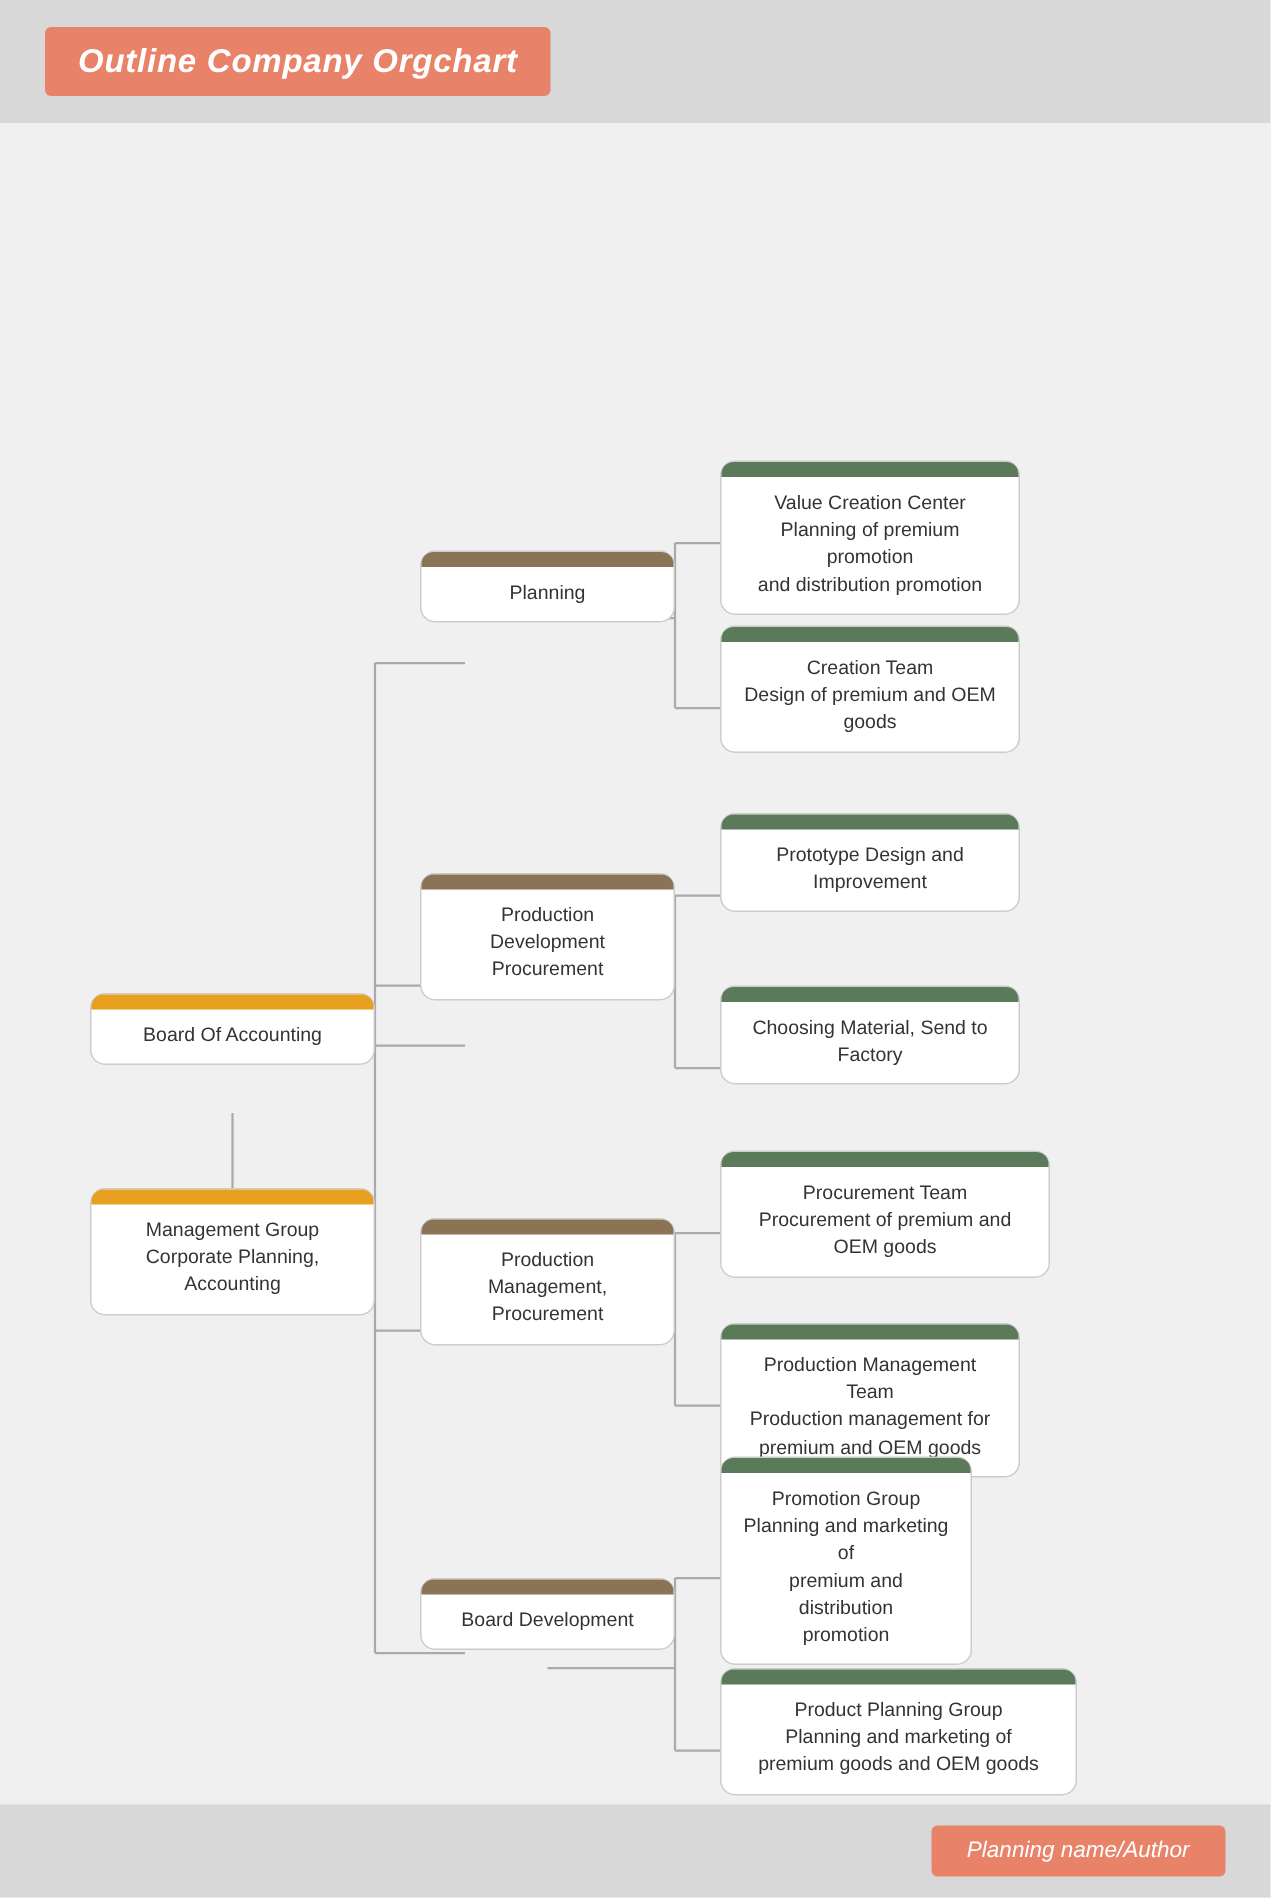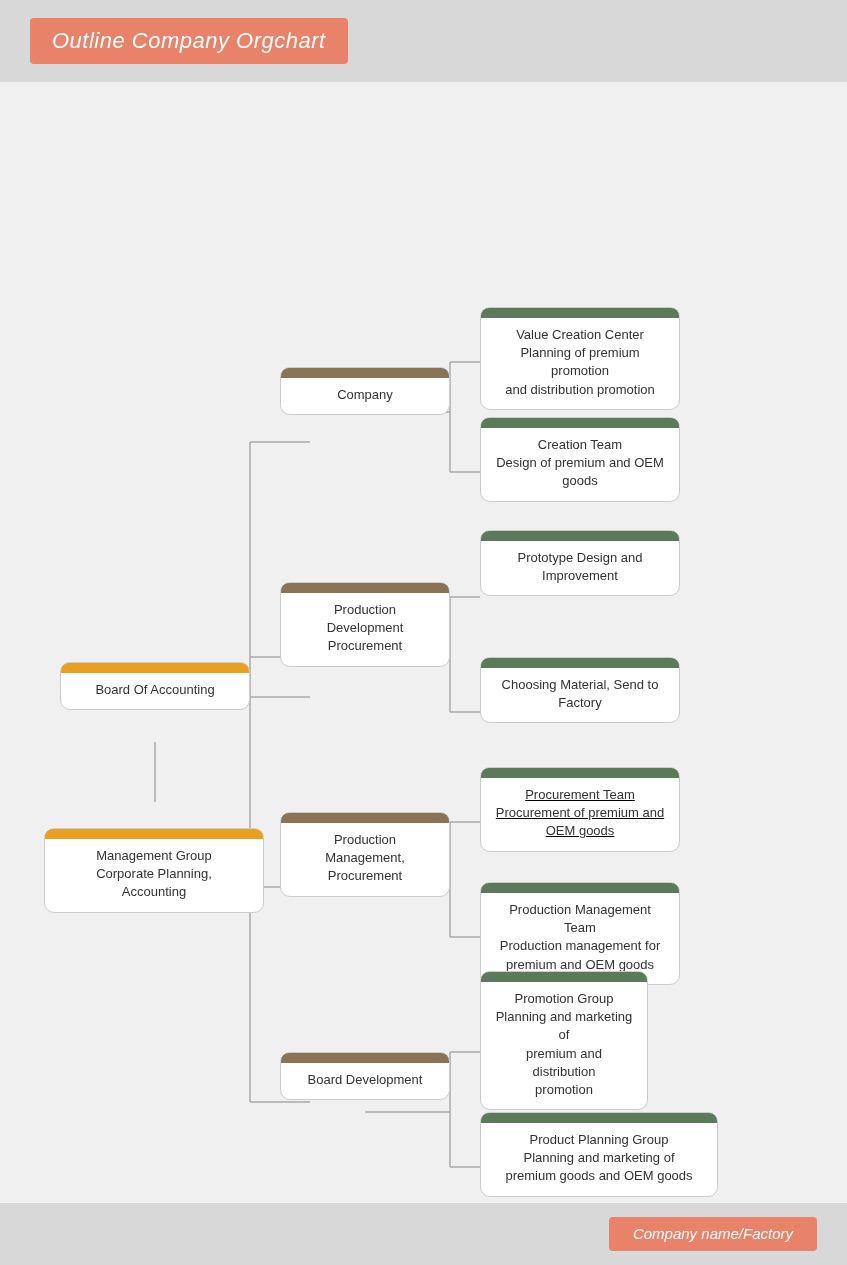--- a/index.html
+++ b/index.html
@@ -26,21 +26,21 @@
     }
     .header-title-box {
       background: #e8836a;
       display: inline-block;
       padding: 10px 22px;
       border-radius: 4px;
     }
     .header-title {
       color: #fff;
       font-size: 22px;
-      font-weight: 400;
+      font-weight: 700;
       font-style: italic;
       letter-spacing: 0.5px;
     }
 
     
     .footer {
       background: #d8d8d8;
       position: absolute;
       bottom: 0;
       left: 0;
@@ -106,24 +106,23 @@
 
     
     .node-board {
       left: 60px;
       top: 560px;
       width: 190px;
     }
 
     
     .node-management {
-      left: 44px;
+      left: 60px;
       top: 690px;
-      width: 220px;
-      margin-top: 36px;
+      width: 190px;
     }
 
     
     .node-planning {
       left: 280px;
       top: 265px;
       width: 170px;
     }
     .node-prod-dev {
       left: 280px;
@@ -147,34 +146,33 @@
       top: 205px;
       width: 200px;
     }
     .node-creation {
       left: 480px;
       top: 315px;
       width: 200px;
     }
     .node-prototype {
       left: 480px;
-      top: 428px;
+      top: 440px;
       width: 200px;
     }
     .node-material {
       left: 480px;
       top: 555px;
       width: 200px;
       text-align: center;
     }
     .node-procurement {
       left: 480px;
       top: 665px;
-      width: 200px;
-      text-decoration: underline;
+      width: 220px;
     }
     .node-prod-team {
       left: 480px;
       top: 780px;
       width: 200px;
     }
     .node-promotion {
       left: 480px;
       top: 869px;
       width: 168px;
@@ -245,21 +243,21 @@
       </div>
     </div>
 
     <div class="node node-management">
       <div class="node-header-bar bar-orange"></div>
       <div class="node-text">Management Group<br>Corporate Planning,<br>Accounting</div>
     </div>
 
     <div class="node node-planning">
       <div class="node-header-bar bar-brown"></div>
-      <div class="node-text">Company</div>
+      <div class="node-text">Planning</div>
     </div>
 
     <div class="node node-prod-dev">
       <div class="node-header-bar bar-brown"></div>
       <div class="node-text">Production<br>Development<br>Procurement</div>
     </div>
 
     <div class="node node-prod-mgmt">
       <div class="node-header-bar bar-brown"></div>
       <div class="node-text">Production<br>Management,<br>Procurement</div>
@@ -307,17 +305,17 @@
 
     <div class="node node-product-planning">
       <div class="node-header-bar bar-green"></div>
       <div class="node-text">Product Planning Group<br>Planning and marketing of<br>premium goods and OEM goods</div>
     </div>
 
   </div>
 
   <div class="footer">
     <div class="footer-label-box">
-      <span class="footer-label">Company name/Factory</span>
+      <span class="footer-label">Planning name/Author</span>
     </div>
   </div>
 
 </div>
 
 </body></html>

